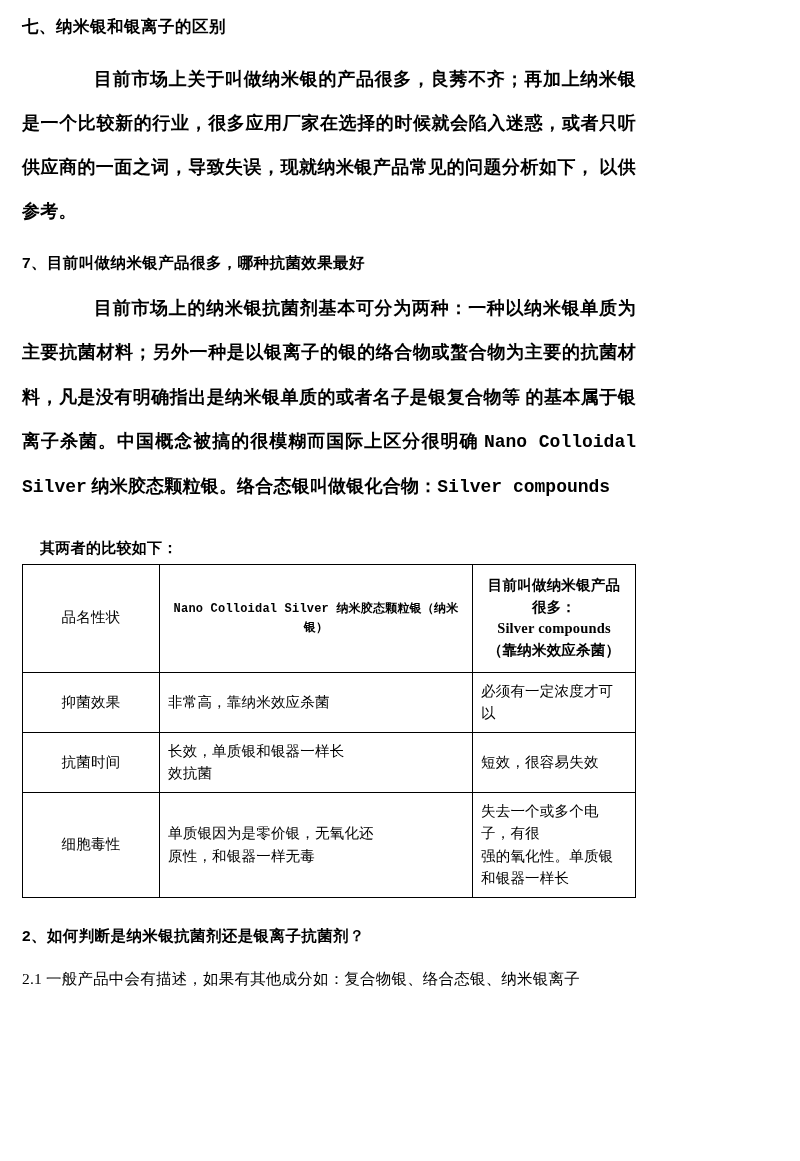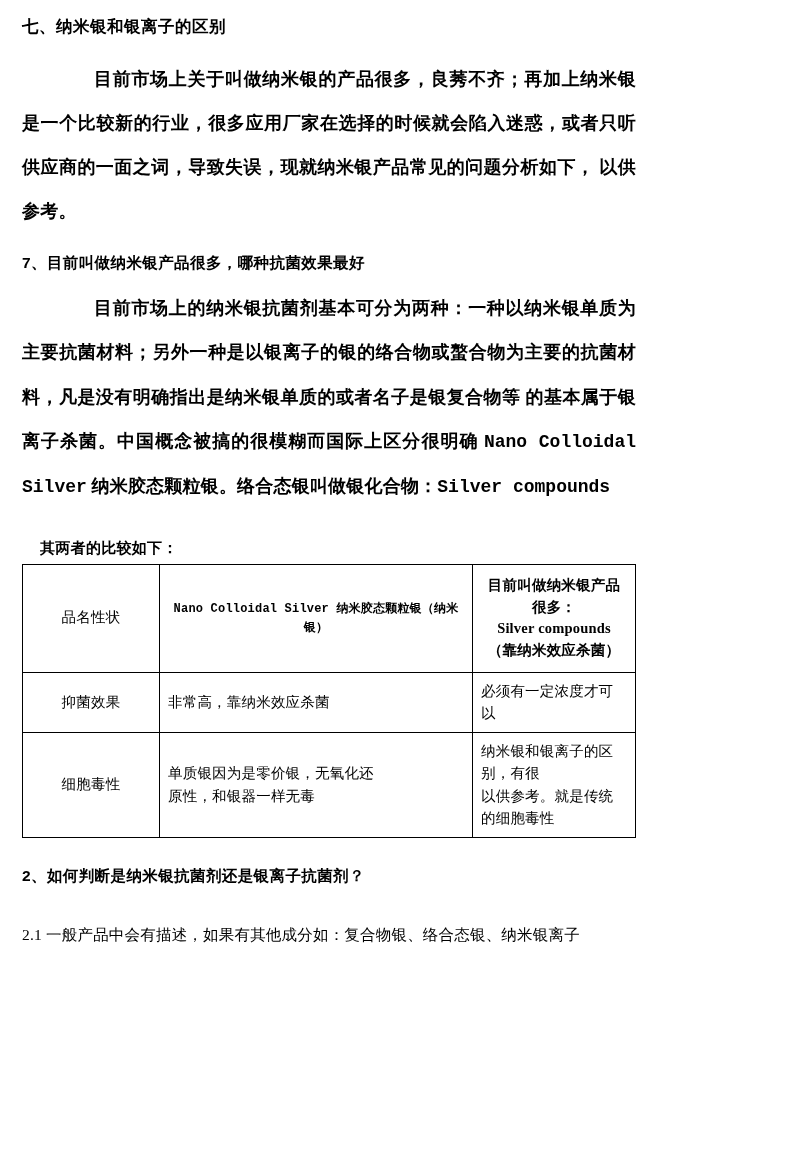--- a/index.html
+++ b/index.html
@@ -94,21 +94,21 @@
   table.cmp tr.header td.col2 .cn {
     font-family: "Liberation Serif", serif;
   }
   table.cmp tr.body td {
     height: 44px;
   }
   .cell-line { display: block; }
   .tail-para {
     font-size: 15.5px;
     line-height: 2.0;
-    margin: 32px 0 0 0;
+    margin: 16px 0 0 0;
     letter-spacing: 0.2px;
   }
 </style>
 </head>
 <body>
 
 <div class="page">
 
   <h1 class="heading-1">七、纳米银和银离子的区别</h1>
 
@@ -138,31 +138,41 @@
       <tr class="body">
         <td class="col0">抑菌效果</td>
         <td class="col1">
           <span class="cell-line">非常高，靠纳米效应杀菌</span>
         </td>
         <td class="col2">
           <span class="cell-line">必须有一定浓度才可以</span>
         </td>
       </tr>
 
+      <tr class="body">
+        <td class="col0">抗菌时间</td>
+        <td class="col1">
+          <span class="cell-line">长效，单质银和银器一样长</span>
+          <span class="cell-line">效抗菌</span>
+        </td>
+        <td class="col2">
+          <span class="cell-line">短效，很容易失效</span>
+        </td>
+      </tr>
 
 
       <tr class="body">
         <td class="col0">细胞毒性</td>
         <td class="col1">
           <span class="cell-line">单质银因为是零价银，无氧化还</span>
           <span class="cell-line">原性，和银器一样无毒</span>
         </td>
         <td class="col2">
-          <span class="cell-line">纳米银和银离子的区别，有很</span>
-          <span class="cell-line">以供参考。就是传统的细胞毒性</span>
+          <span class="cell-line">失去一个或多个电子，有很</span>
+          <span class="cell-line">强的氧化性。单质银和银器一样长</span>
         </td>
       </tr>
     </tbody>
   </table>
 
   <h2 class="heading-2">2、如何判断是纳米银抗菌剂还是银离子抗菌剂？</h2>
 
   <p class="tail-para">2.1 一般产品中会有描述，如果有其他成分如：复合物银、络合态银、纳米银离子</p>
 
 </div>

